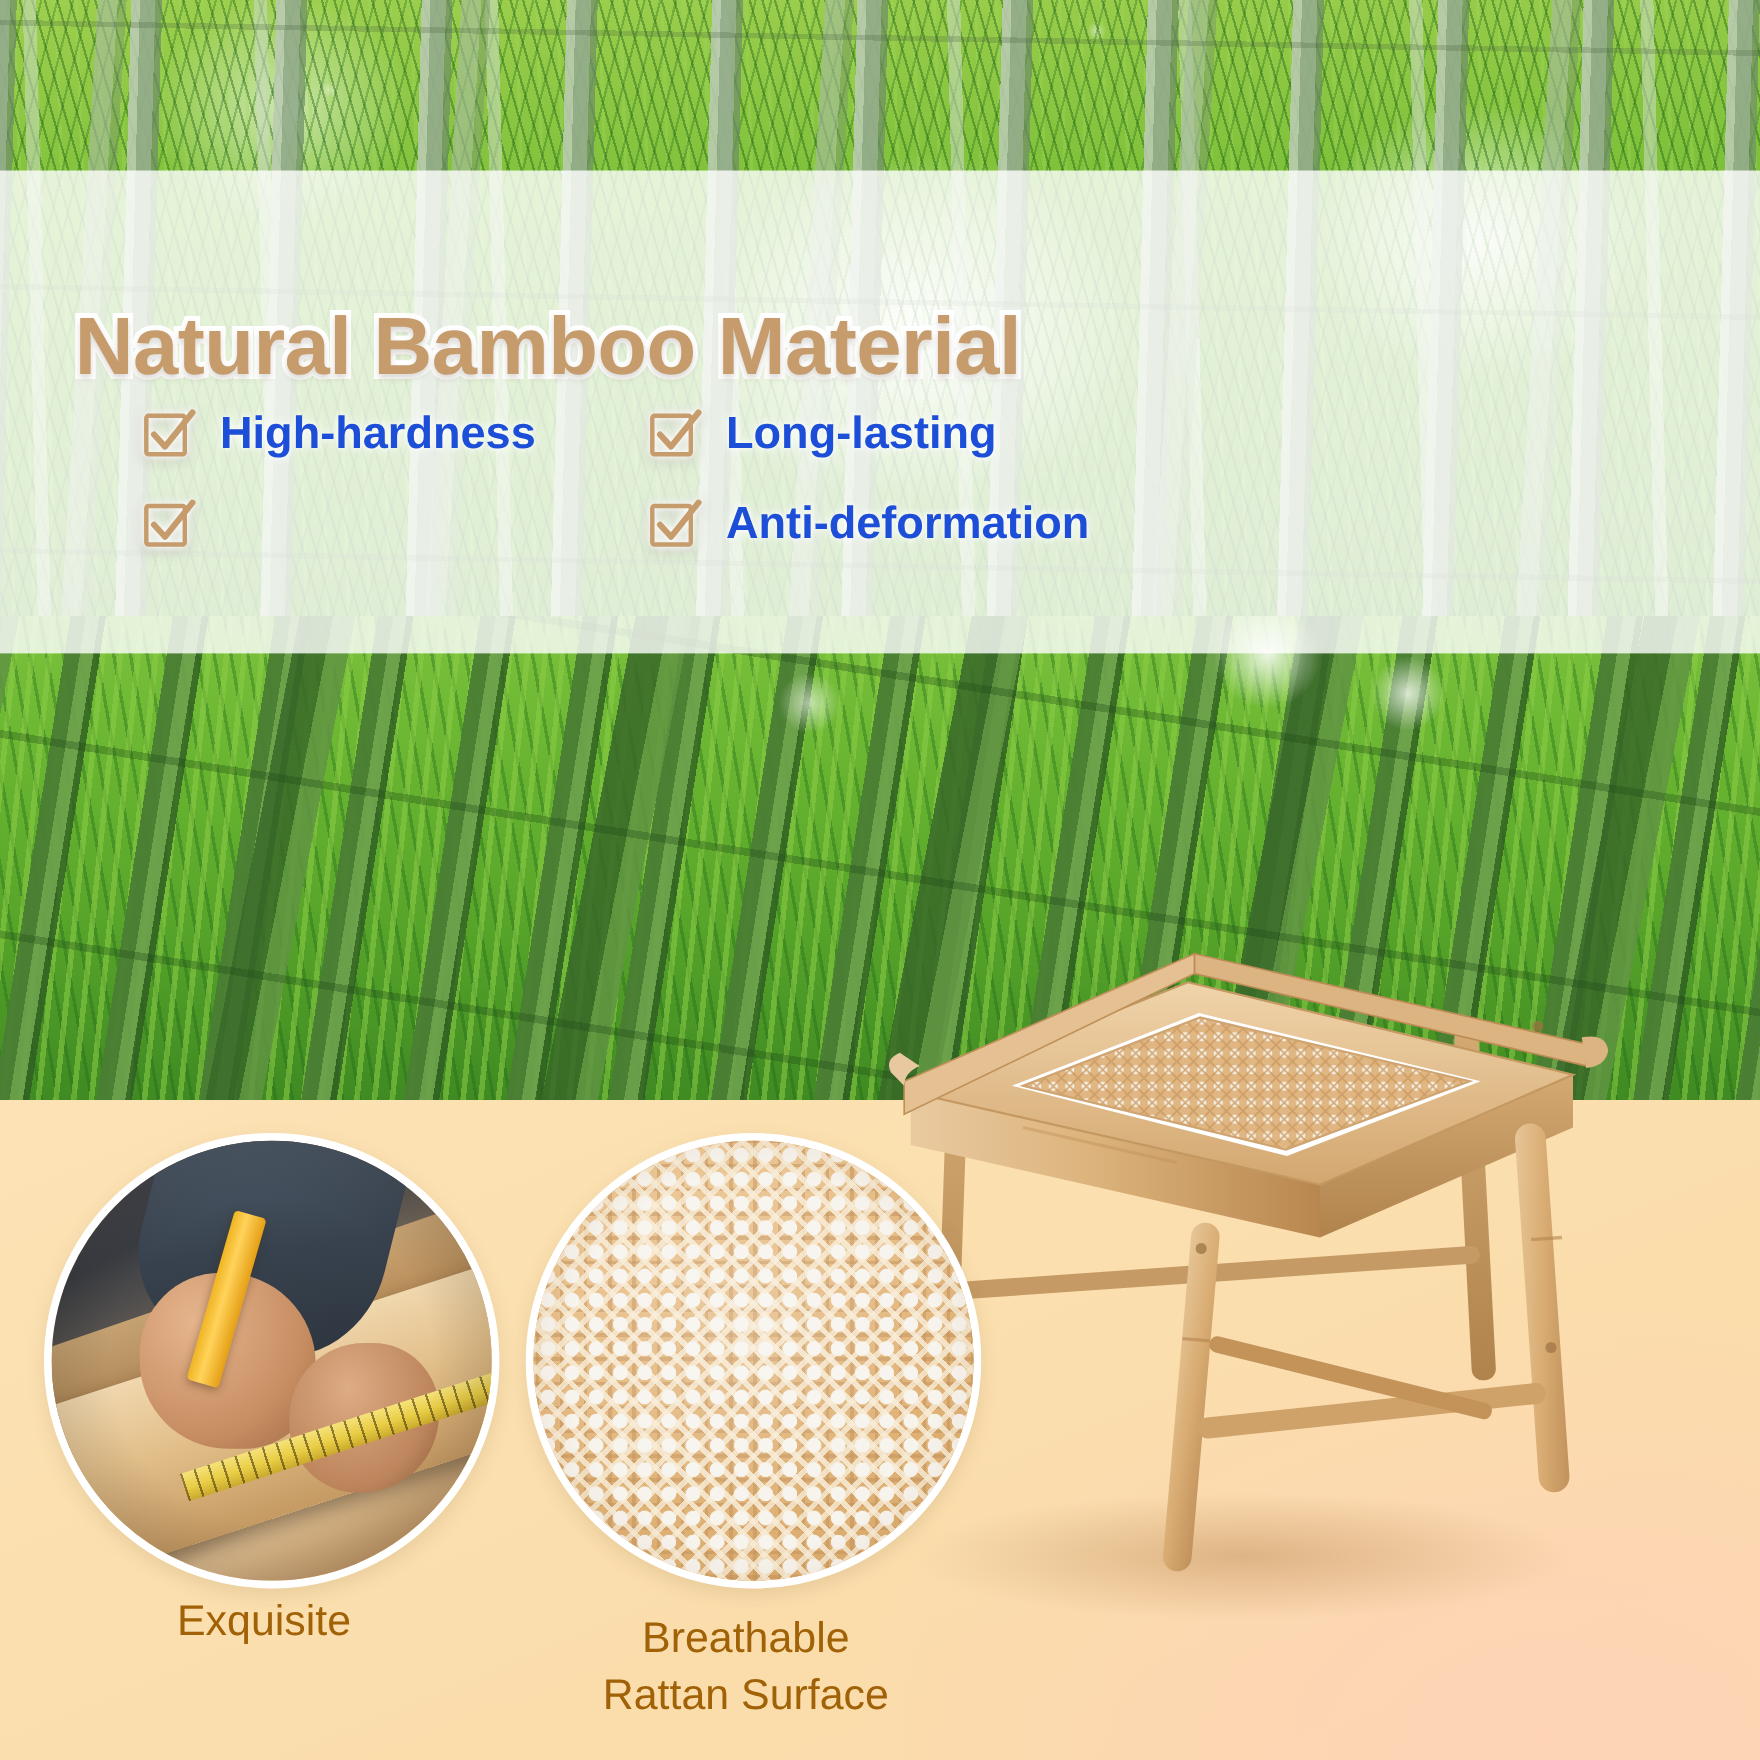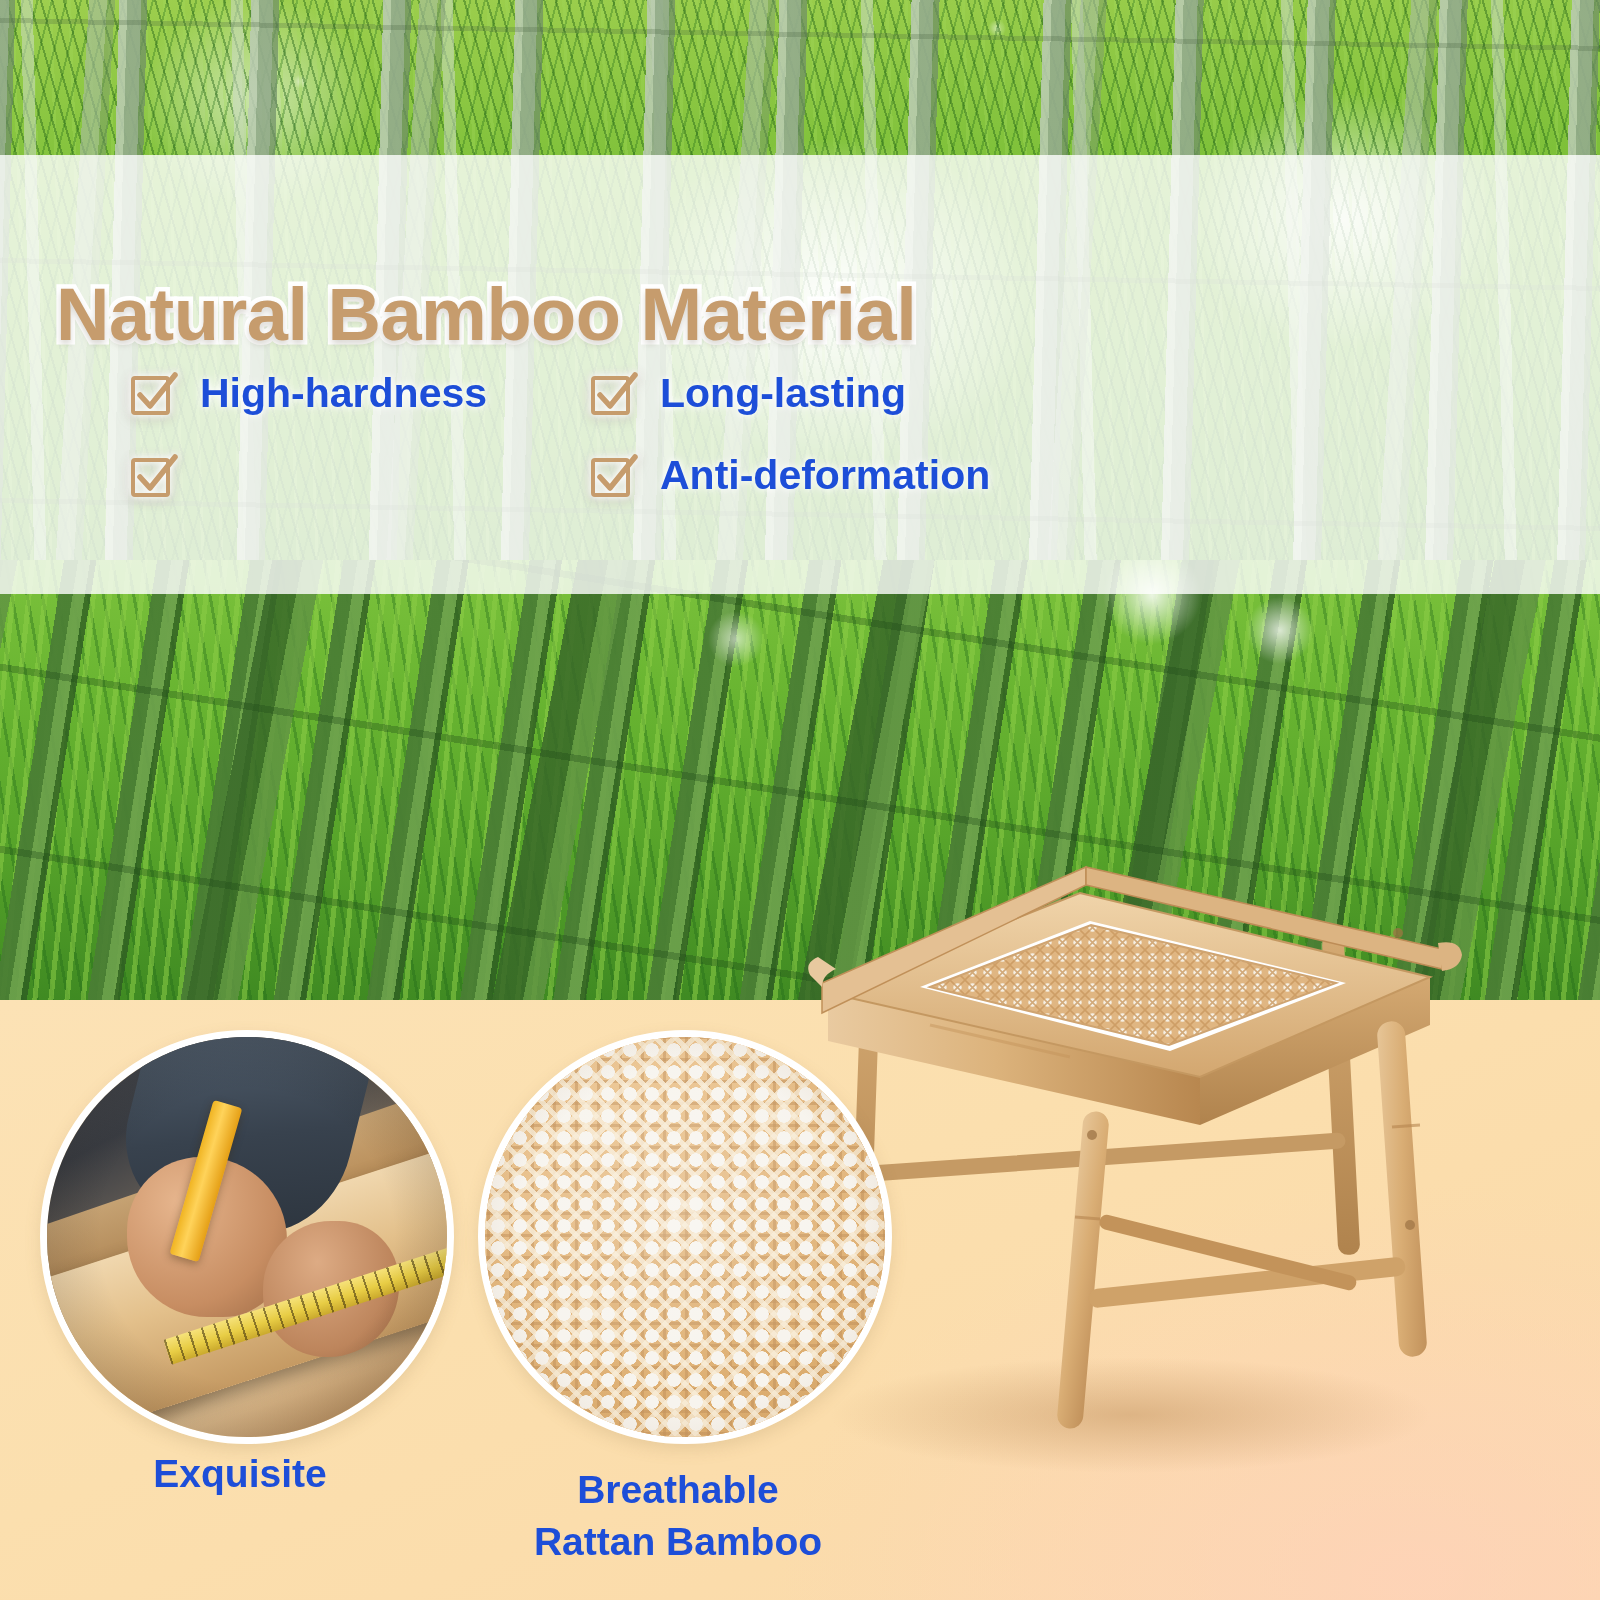--- a/index.html
+++ b/index.html
@@ -83,21 +83,21 @@
   .lower .glow{position:absolute;inset:0;
     background:
       radial-gradient(circle 70px at 72% 8%, rgba(255,255,255,.85), rgba(255,255,255,0) 70%),
       radial-gradient(circle 48px at 80% 16%, rgba(255,255,255,.75), rgba(255,255,255,0) 70%),
       radial-gradient(circle 40px at 46% 18%, rgba(255,255,255,.6), rgba(255,255,255,0) 70%);}
 
   
   .band{position:absolute;left:0;top:155px;width:1600px;height:439px;
     background:rgba(255,255,255,.80);}
 
-  .headline{position:absolute;left:56px;top:228px;width:1080px;
+  .headline{position:absolute;left:68px;top:228px;width:1080px;
     font-size:74px;font-weight:bold;line-height:1;letter-spacing:-.5px;
     color:#c69c6d;
     -webkit-text-stroke:9px #ffffff;paint-order:stroke fill;
     text-shadow:0 4px 6px rgba(120,110,95,.28);
     white-space:nowrap;}
 
   .features{position:absolute;left:130px;top:352px;width:1060px;
     display:grid;grid-template-columns:460px 460px;grid-template-rows:82px 82px;
     column-gap:0;row-gap:0;}
   .feat{display:flex;align-items:center;gap:22px;}
@@ -156,21 +156,21 @@
       repeating-linear-gradient(90deg, rgba(196,148,94,.55) 0 3px, rgba(255,255,255,0) 3px 22px),
       linear-gradient(160deg,#f0cc9b,#e3b77e 50%,#d9a868);}
   .rattan .holes{position:absolute;inset:-20px;
     background-image:radial-gradient(circle 6.5px at 11px 11px, #f7f4ee 0 6.5px, rgba(255,255,255,0) 7px);
     background-size:22px 22px;}
   .rattan .sh{position:absolute;inset:0;
     background:radial-gradient(circle at 46% 42%, rgba(255,255,255,.22), rgba(255,255,255,0) 58%),
                radial-gradient(circle at 50% 50%, rgba(0,0,0,0) 60%, rgba(150,104,58,.22) 100%);}
 
   .cap{position:absolute;text-align:center;width:400px;
-    font-size:39px;line-height:1.34;color:#1d4ed8;font-weight:700;}
+    font-size:39px;line-height:1.34;color:#a16207;font-weight:400;}
   .cap-work{left:40px;top:1448px;}
   .cap-rat{left:478px;top:1464px;}
 
   
   .stool{position:absolute;left:770px;top:725px;width:800px;height:800px;}
   .stool svg{display:block;width:800px;height:800px;}
 </style>
 </head>
 <body>
 
@@ -328,16 +328,16 @@
 
   <div class="circ circ-rat">
     <div class="rattan">
       <div class="weave"></div>
       <div class="holes"></div>
       <div class="sh"></div>
     </div>
   </div>
   <div class="cap cap-rat">
     <div>Breathable</div>
-    <div>Rattan Bamboo</div>
+    <div>Rattan Surface</div>
   </div>
 
 </div>
 
 </body></html>

